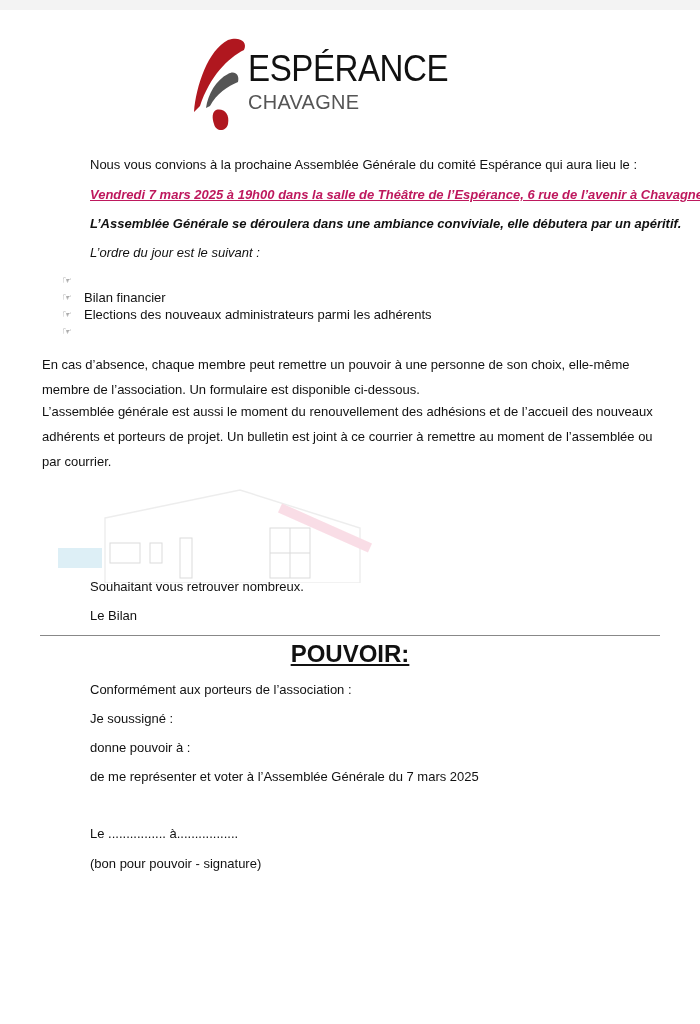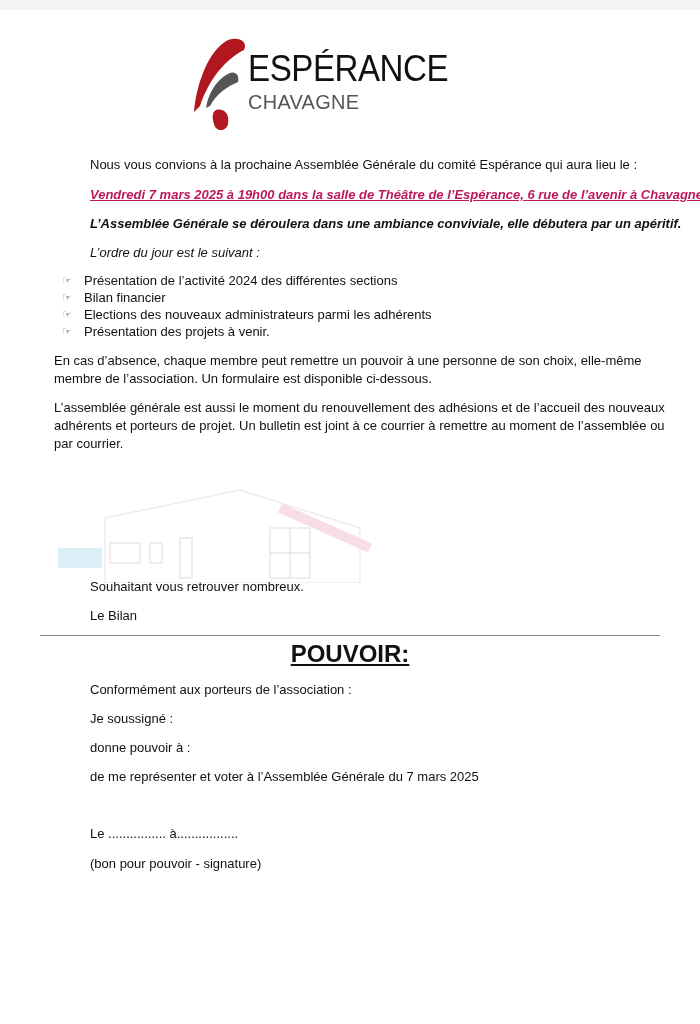--- a/index.html
+++ b/index.html
@@ -11,21 +11,21 @@
   .logo { position:absolute; left:188px; top:36px; width:250px; height:100px; }
   .logo-title { position:absolute; left:60px; top:12px; font-family:"Liberation Sans", sans-serif; font-size:36px; letter-spacing:-0.5px; color:#111; transform:scaleX(0.92); transform-origin:left top; }
   .logo-sub { position:absolute; left:60px; top:54px; font-family:"Liberation Sans", sans-serif; font-size:21px; color:#555; letter-spacing:0.3px; transform:scaleX(0.95); transform-origin:left top;}
   .txt { position:absolute; left:42px; font-size:13px; line-height:18px; white-space:nowrap;margin-left:48px; }
   .red { color:#be185d; font-weight:bold; font-style:italic; text-decoration:underline; font-size:13px;text-align:right; }
   .bi { font-weight:bold; font-style:italic; }
   .it { font-style:italic; }
   .list { position:absolute; left:62px; top:272px; font-size:13px; line-height:17px; }
   .list-item { display:flex; align-items:center; }
   .bullet { width:22px; color:#666; font-size:11px; }
-  .para { position:absolute; left:42px; width:620px; font-size:13px; line-height:18px;margin-left:12px; }
+  .para { position:absolute; left:42px; width:620px; font-size:13px; line-height:25px; }
   .divider { position:absolute; left:40px; top:635px; width:620px; height:1px; background:#888; }
   .pouvoir-title { position:absolute; left:0; width:700px; top:640px; text-align:center; font-size:24px; font-weight:bold; text-decoration:underline; }
   .building { position:absolute; left:50px; top:488px; width:330px; height:95px; opacity:0.35; }
 </style>
 </head>
 <body>
 
 <div class="topbar"></div>
 
 <div class="logo">
@@ -39,33 +39,31 @@
 </div>
 
 <div class="txt" style="top:156px">Nous vous convions à la prochaine Assemblée Générale du comité Espérance qui aura lieu le :</div>
 <div class="txt red" style="top:186px">Vendredi 7 mars 2025 à 19h00 dans la salle de Théâtre de l’Espérance, 6 rue de l’avenir à Chavagne</div>
 <div class="txt bi" style="top:215px">L’Assemblée Générale se déroulera dans une ambiance conviviale, elle débutera par un apéritif.</div>
 <div class="txt it" style="top:244px">L’ordre du jour est le suivant :</div>
 
 <div class="list">
   <div class="list-item">
       <span class="bullet">☞</span>
-      <span>Présentation de l’activité 2024 des différentes sections</span>
     </div>
   <div class="list-item">
       <span class="bullet">☞</span>
       <span>Bilan financier</span>
     </div>
   <div class="list-item">
       <span class="bullet">☞</span>
       <span>Elections des nouveaux administrateurs parmi les adhérents</span>
     </div>
   <div class="list-item">
       <span class="bullet">☞</span>
-      <span>Présentation des projets à venir.</span>
     </div>
 </div>
 
 <div class="para" style="top:352px">En cas d’absence, chaque membre peut remettre un pouvoir à une personne de son choix, elle-même membre de l’association. Un formulaire est disponible ci-dessous.</div>
 <div class="para" style="top:399px">L’assemblée générale est aussi le moment du renouvellement des adhésions et de l’accueil des nouveaux adhérents et porteurs de projet. Un bulletin est joint à ce courrier à remettre au moment de l’assemblée ou par courrier.</div>
 
 <svg class="building" viewBox="0 0 330 95">
   <rect x="8" y="60" width="44" height="20" fill="#9fd3e8"></rect>
   <path d="M55 30 L190 2 L310 40 L310 95 L55 95 Z" fill="none" stroke="#ccc" stroke-width="1.5"></path>
   <path d="M230 20 L320 60" stroke="#f0a0b8" stroke-width="10"></path>

